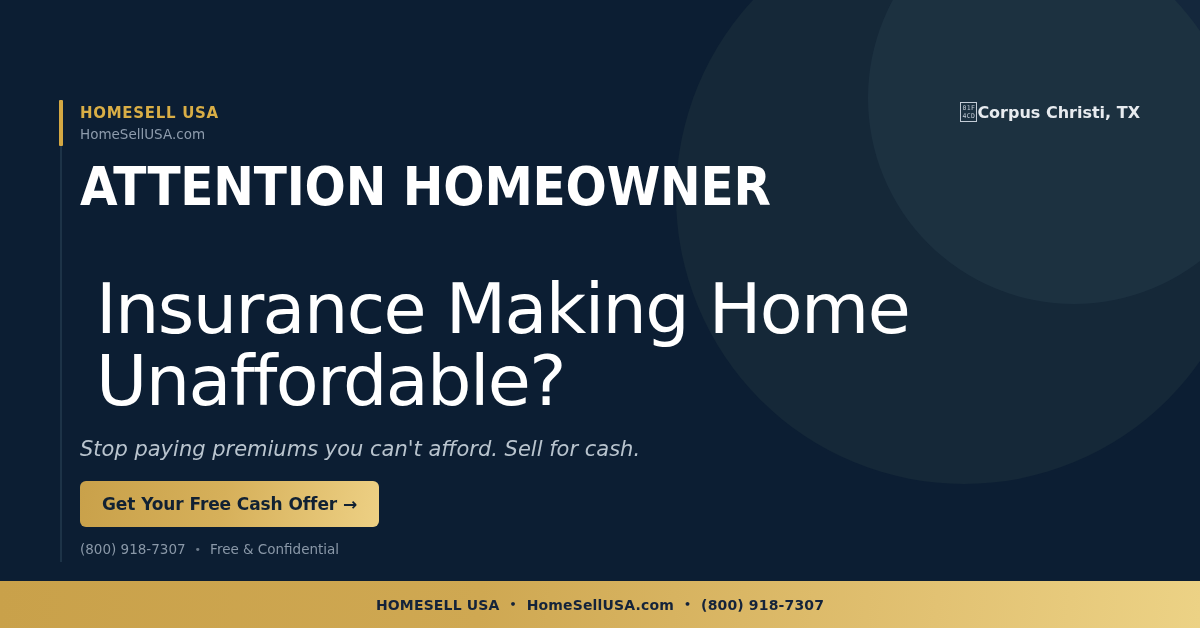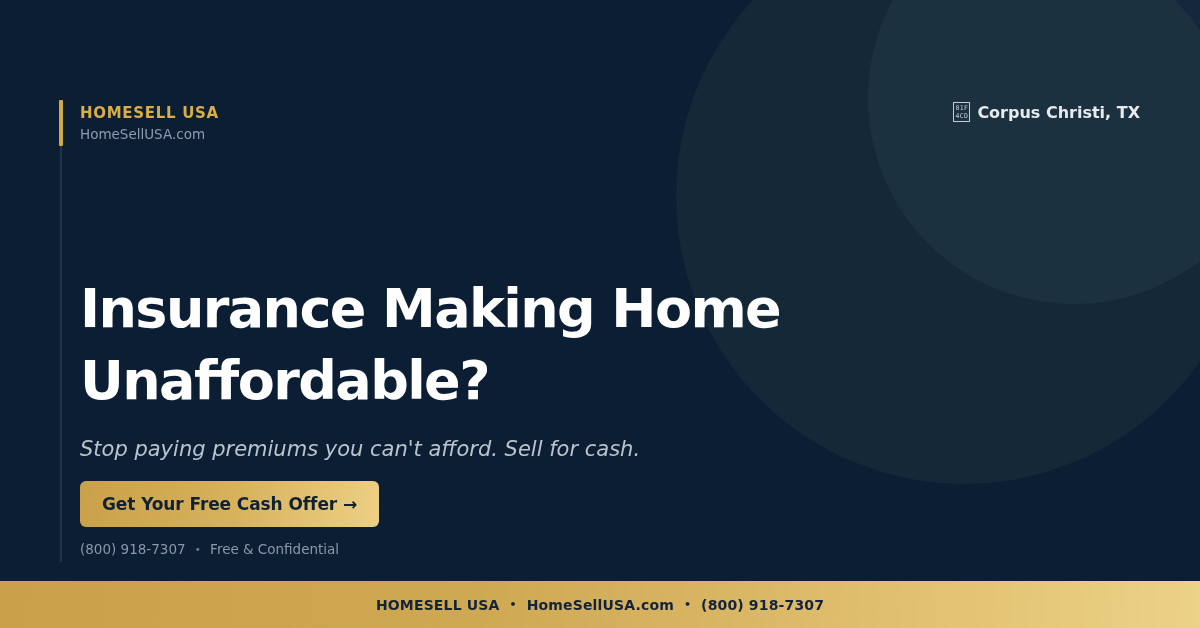--- a/index.html
+++ b/index.html
@@ -99,21 +99,20 @@
     line-height: 1.25;
   }
 
   
   .location-badge {
     position: absolute;
     right: 0;
     top: 102px;
     display: flex;
     align-items: center;
-    gap: 7px;
     font-size: 16px;
     font-weight: bold;
     color: #e7ebef;
     white-space: nowrap;
   }
   .tofu-glyph {
     display: inline-flex;
     flex-direction: column;
     justify-content: center;
     align-items: center;
@@ -159,25 +158,25 @@
   .eyebrow-rule {
     margin-top: 12px;
     width: 58px;
     height: 3px;
     background: #c9a24a;
   }
 
   
   .headline {
     position: absolute;
-    left: 0;
+    left: 16px;
     top: 273px;
     width: 900px;
-    font-size: 54px;
-    font-weight: bold;
+    font-size: 70px;
+    font-weight: normal;
     letter-spacing: -1.6px;
     color: #ffffff;
     line-height: 72px;
   }
   .headline-line { display: block; white-space: nowrap; }
 
   
   .subhead {
     position: absolute;
     left: 0;
@@ -271,20 +270,21 @@
     </div>
 
     <div class="location-badge">
       <span class="tofu-glyph">
         <span>01F</span>
         <span>4CD</span>
       </span>
       <span>Corpus Christi, TX</span>
     </div>
 
+    <div class="attention">ATTENTION HOMEOWNER</div>
 
 
     <h1 class="headline">
       <span class="headline-line">Insurance Making Home</span>
       <span class="headline-line">Unaffordable?</span>
     </h1>
 
     <div class="subhead">Stop paying premiums you can't afford. Sell for cash.</div>
 
     <button class="cta-button">Get Your Free Cash Offer →</button>

